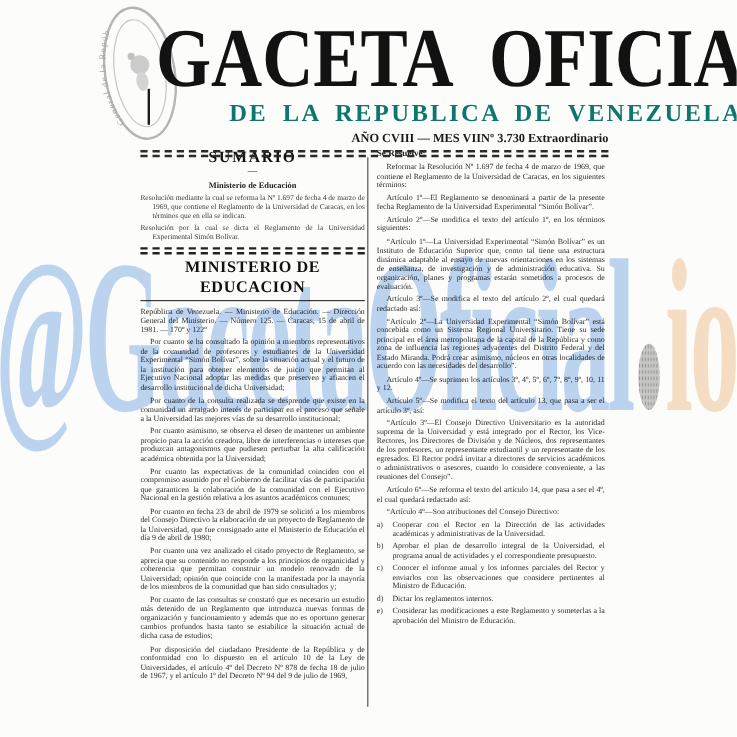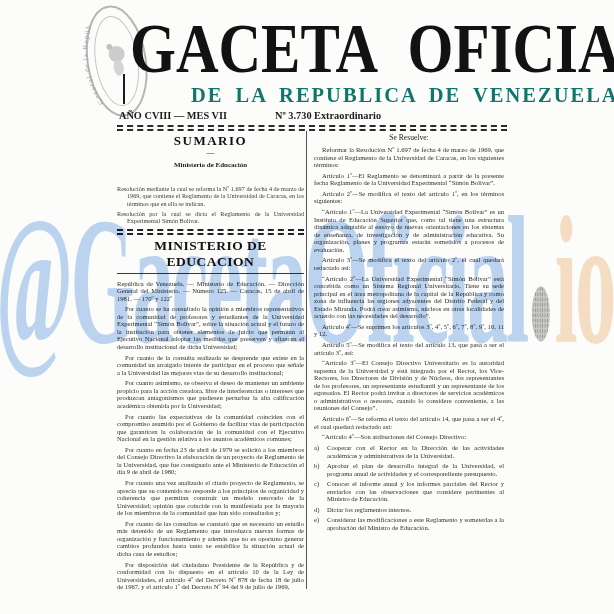--- a/index.html
+++ b/index.html
@@ -16,44 +16,44 @@
   .seal { position:absolute; left:84px; top:2px; z-index:0; transform:rotate(-9deg); }
 
   
   .masthead-title { position:absolute; left:130px; top:8px; width:478px; z-index:2;
     font-size:59px; font-weight:bold; color:#121212; letter-spacing:0px; word-spacing:18px;
     transform:scale(1,1.18); transform-origin:top left; white-space:nowrap; }
   .masthead-tick { position:absolute; left:123px; top:74px; width:2px; height:30px; background:#1c1c1c; z-index:2; }
   .masthead-sub { position:absolute; left:191px; top:84px; width:428px; z-index:2;
     font-size:20.5px; font-weight:bold; color:#0f766e; letter-spacing:2px; word-spacing:5px; white-space:nowrap; }
   .dateline { position:absolute; left:119px; top:110px; width:388px; z-index:2;
-    display:flex; justify-content:flex-start; align-items:baseline;
-    font-size:10.3px; font-weight:bold; color:#1b1b1b; white-space:nowrap;gap:48px; }
+    display:flex; justify-content:flex-end; align-items:baseline;
+    font-size:10.3px; font-weight:bold; color:#1b1b1b; white-space:nowrap; }
   .rule-head { position:absolute; left:117px; top:125px; width:390px; height:6px; z-index:2;
     border-top:2px dashed #2a2a2a; border-bottom:2px dashed #2a2a2a; }
 
   
   .col-divider { position:absolute; left:306px; top:131px; width:1px; height:458px; background:#555; }
-  .col { position:absolute; top:133px; color:#2e2e2e; }
+  .col { position:absolute; top:123px; color:#2e2e2e; }
   .col-left  { left:117px; width:187px; }
   .col-right { left:314px; width:190px; }
 
   .sumario-title { text-align:center; font-size:13px; font-weight:bold; letter-spacing:1.5px; color:#111; }
   .sumario-dash { text-align:center; font-size:8px; line-height:7px; color:#111; }
-  .ministry-label { text-align:center; font-size:7px; font-weight:bold; margin:5px 0 16px; color:#222; }
+  .ministry-label { text-align:center; font-size:7px; font-weight:bold; margin:5px 0 3px; color:#222; }
   .sum-item { font-size:6.2px; line-height:1.18; text-align:justify; color:#3a3a3a;
     padding-left:10px; text-indent:-10px; margin-bottom:3px; }
   .rule-heavy { border-top:2px dashed #222; border-bottom:2px dashed #222; height:6px; margin:4px 0 3px; }
   .section-title { text-align:center; font-size:13.5px; font-weight:bold; letter-spacing:0.5px;
     color:#111; margin:3px 0 3px; }
   .rule-thin { border-top:1px solid #3a3a3a; margin-bottom:6px; }
 
   .doc-par { font-size:6.6px; line-height:1.14; text-align:justify; margin-bottom:3.2px; color:#2e2e2e; }
   .ind { text-indent:8px; }
-  .resolves { text-align:center; font-size:7.6px; font-weight:normal; color:#1c1c1c; margin-bottom:4px; }
+  .resolves { font-size:7.6px; font-weight:bold; color:#1c1c1c; margin-bottom:4px; }
   .list-item { display:flex; margin-bottom:3px; }
   .list-label { flex:0 0 13px; font-size:6.6px; line-height:1.14; color:#2e2e2e; }
   .list-text { flex:1; font-size:6.6px; line-height:1.14; text-align:justify; color:#2e2e2e; }
 
   
   .watermark { position:absolute; left:-4px; top:212px; z-index:5; pointer-events:none;
     white-space:nowrap; font-weight:bold; font-size:138px; line-height:1; letter-spacing:-4px;
     transform:scale(0.60,1.32); transform-origin:left center; mix-blend-mode:multiply; opacity:0.8; }
   .wm-blue { color:#aeccf2; }
   .wm-orange { color:#f7d9ba; }

